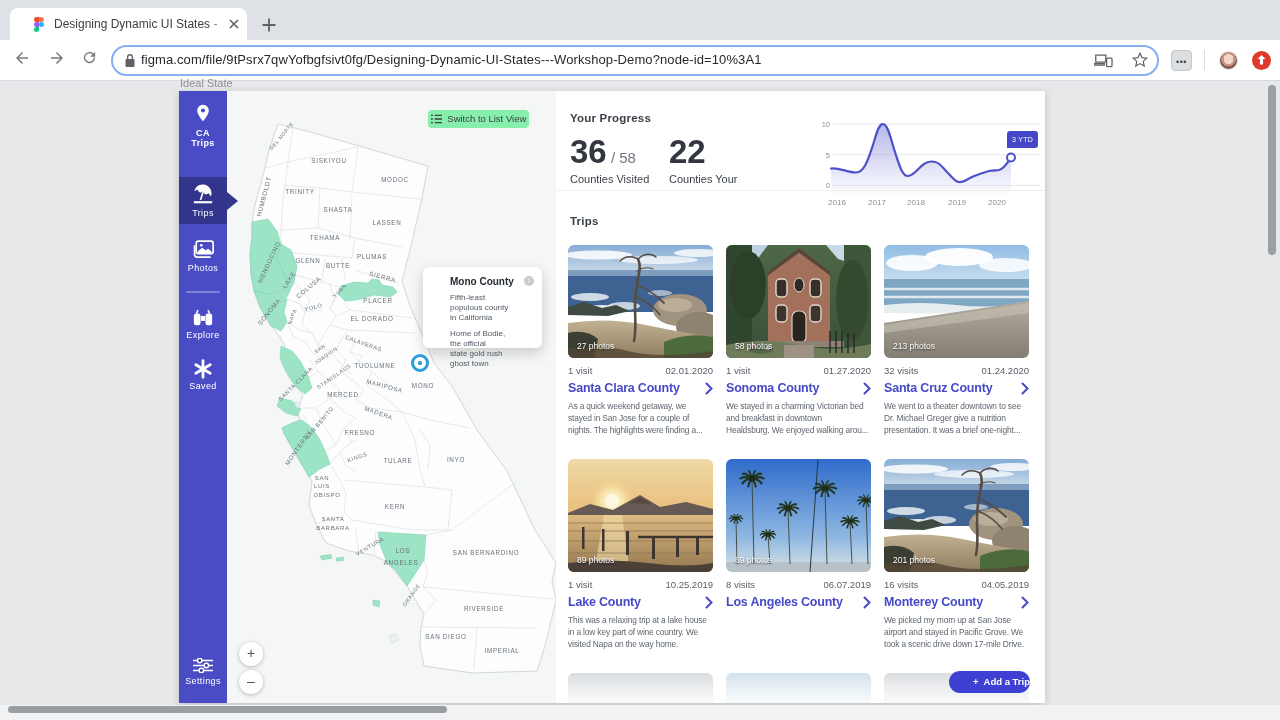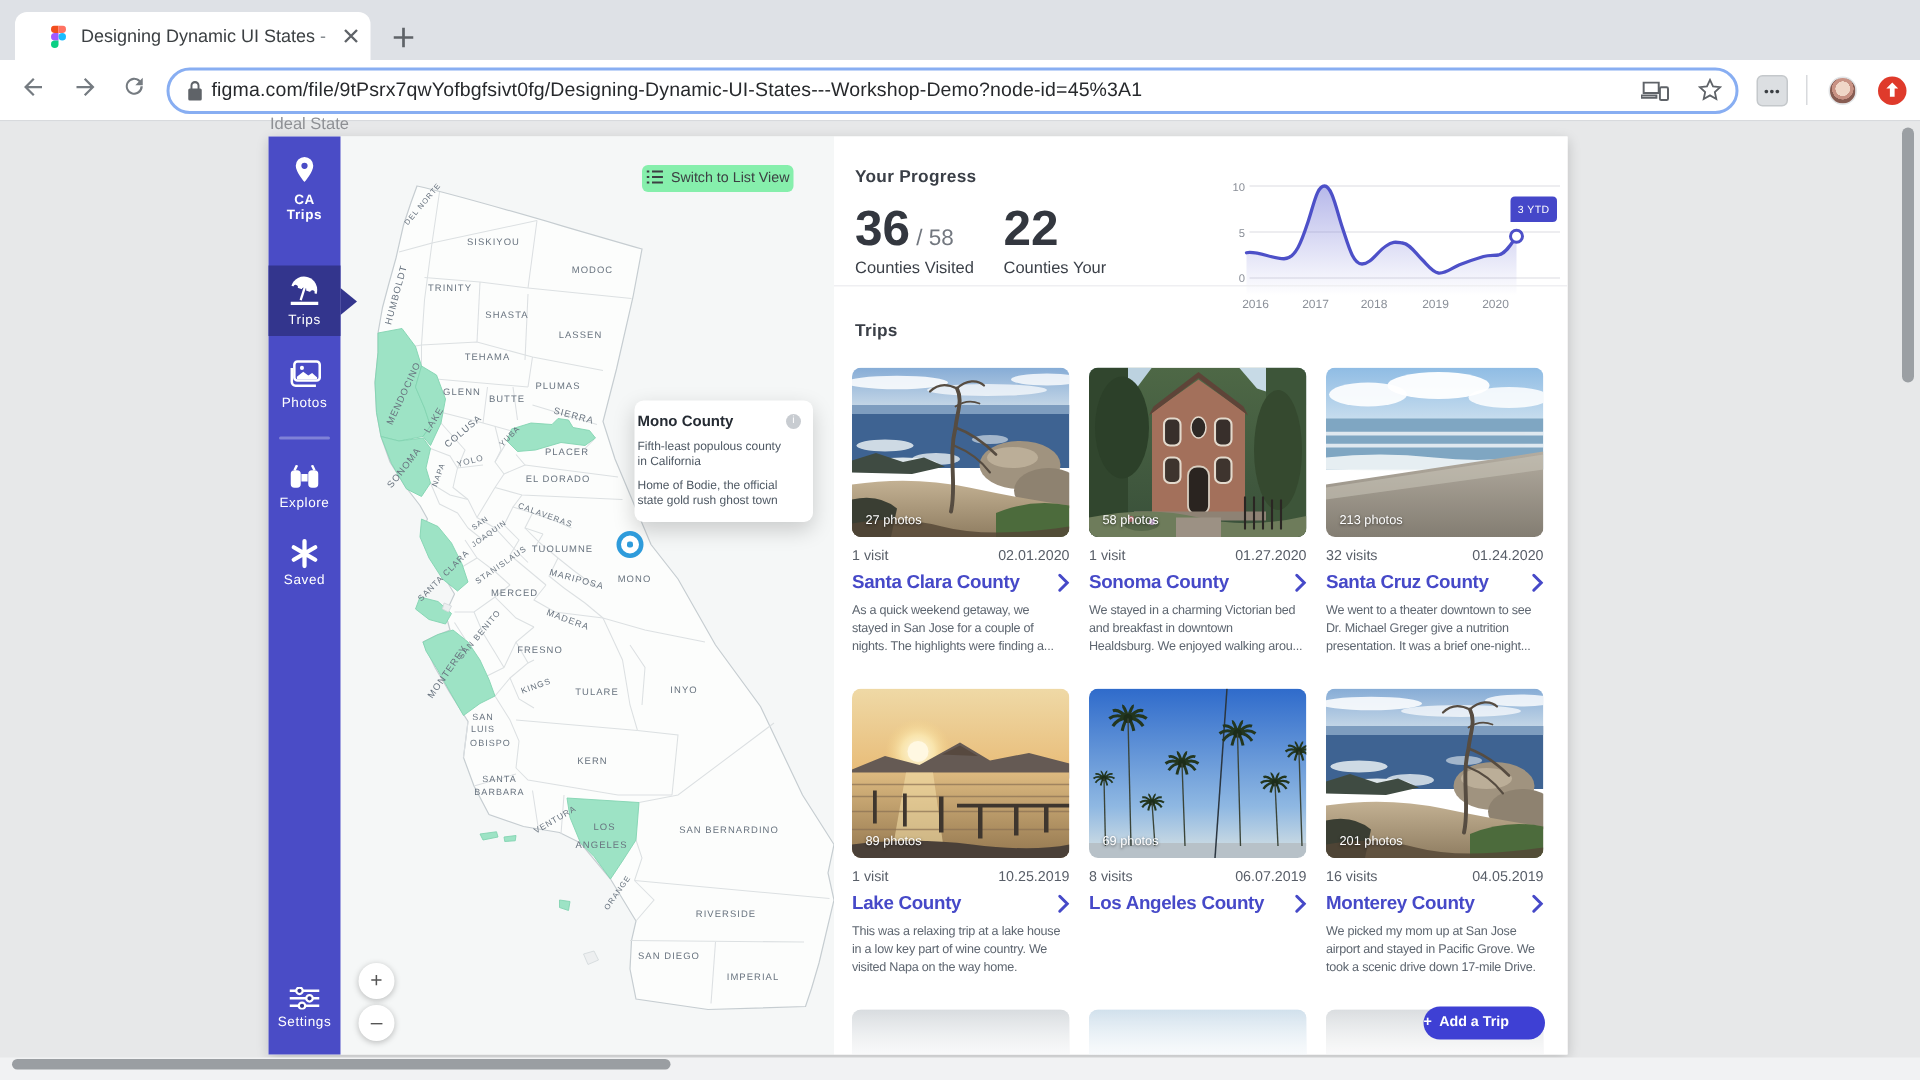--- a/index.html
+++ b/index.html
@@ -27,42 +27,42 @@
 
 #sidebar { position:absolute; left:0; top:0; width:48px; height:612px; background:#4A4CC6; z-index:5; }
 .sbitem { position:absolute; left:0; width:48px; text-align:center; color:#fff; }
 .sblabel { font-size:9px; letter-spacing:0.4px; color:#FFFFFF; }
 #sbactive { position:absolute; left:0; top:86px; width:48px; height:47px; background:#33358D; }
 #sbarrow { position:absolute; left:48px; top:101px; width:0; height:0; border-top:9px solid transparent; border-bottom:9px solid transparent; border-left:11px solid #33358D; }
 #sbdivider { position:absolute; left:7px; top:200px; width:34px; height:2px; background:rgba(255,255,255,0.3); border-radius:1px; }
 
 #maparea { position:absolute; left:48px; top:0; width:329px; height:612px; background:#F5F7F7; overflow:hidden; }
 #listbtn { position:absolute; left:201px; top:19px; width:101px; height:18px; background:#86efac; border-radius:4px; font-size:9.5px; color:#3C4043; line-height:18px; text-align:center; }
-#tooltip { position:absolute; left:196px; top:176px; width:119px; height:81px; background:#FFFFFF; border-radius:6px; box-shadow:0 5px 14px rgba(0,0,0,0.18); padding:9px 2px; }
+#tooltip { position:absolute; left:196px; top:176px; width:119px; height:81px; background:#FFFFFF; border-radius:6px; box-shadow:0 5px 14px rgba(0,0,0,0.18); padding:9px 27px; }
 #tooltip h4 { font-size:10px; color:#252B33; font-weight:bold; }
 #tooltip p { font-size:8px; color:#4E5863; line-height:10px; margin-top:6px; }
 #infodot { position:absolute; right:8px; top:9px; width:10px; height:10px; background:#C8CCD1; border-radius:50%; color:#fff; font-size:7px; text-align:center; line-height:10px; }
 #marker { position:absolute; left:184px; top:263px; width:18px; height:18px; border:3px solid #2E9BDB; background:#fff; border-radius:50%; }
 #marker::after { content:""; position:absolute; left:4px; top:4px; width:4px; height:4px; background:#2E9BDB; border-radius:1.5px; }
 .zoombtn { position:absolute; left:12px; width:24px; height:24px; background:#fff; border-radius:50%; box-shadow:0 1px 4px rgba(0,0,0,0.25); color:#555; font-size:14px; text-align:center; line-height:23px; }
 
 #panel { position:absolute; left:377px; top:0; width:489px; height:612px; background:#fff; }
 #progress-sep { position:absolute; left:0px; top:99px; width:489px; height:1px; background:#EFEFF2; }
 h2.sec { font-size:11.5px; color:#3A3F47; font-weight:bold; letter-spacing:0.2px; }
 .bignum { font-size:33px; color:#33373F; font-weight:bold; }
 .smallslash { font-size:15px; color:#72777F; font-weight:normal; }
 .statlabel { font-size:11px; color:#3A3F47; margin-top:3px; }
 
 .card { position:absolute; width:145px; }
 .photo { position:relative; width:145px; height:113px; border-radius:6px; overflow:hidden; }
 .nphotos { position:absolute; left:9px; bottom:7px; font-size:8.5px; color:#fff; text-shadow:0 1px 2px rgba(0,0,0,0.6); }
 .meta { margin-top:7px; font-size:9.5px; color:#585E68; display:flex; justify-content:space-between; }
 .ctitle { margin-top:5px; font-size:12.5px; letter-spacing:-0.2px; color:#4649C8; font-weight:bold; display:flex; justify-content:space-between; }
 .cdesc { margin-top:5px; font-size:8.4px; color:#5E6670; line-height:12.2px; white-space:nowrap; letter-spacing:-0.15px; }
-#addtrip { position:absolute; left:393px; top:580px; width:81px; height:22px; background:#3E40D4; border-radius:11px; color:#fff; font-size:9.5px; text-align:left; line-height:22px; font-weight:bold; }
+#addtrip { position:absolute; left:393px; top:580px; width:81px; height:22px; background:#3E40D4; border-radius:11px; color:#fff; font-size:9.5px; text-align:right; line-height:22px; font-weight:bold; }
 
 #hscroll { position:absolute; left:8px; top:706px; width:439px; height:7px; background:#9A9EA2; border-radius:4px; }
 #vscroll { position:absolute; left:1268px; top:85px; width:8px; height:170px; background:#9B9FA3; border-radius:4px; }
 </style>
 </head>
 <body>
 
 <div id="tabstrip">
   <div id="tab">
     <svg class="abs" style="left:24px;top:9px" width="10" height="15" viewBox="0 0 20 30">
@@ -89,21 +89,21 @@
 <svg class="navic" style="left:48px" width="18" height="18" viewBox="0 0 24 24">
     <path d="M4 11h12.2l-5.6-5.6L12 4l8 8-8 8-1.4-1.4 5.6-5.6H4v-2z" fill="#757B81"></path>
   </svg>
 <svg class="navic" style="left:81px" width="17" height="17" viewBox="0 0 24 24">
     <path d="M17.65 6.35A8 8 0 1 0 20 12h-2.1a6 6 0 1 1-1.7-4.2L13 11h7V4l-2.35 2.35z" fill="#757B81"></path>
   </svg>
 <div id="urlbar"></div>
 <svg class="abs" style="left:124px;top:53px" width="12" height="15" viewBox="0 0 24 30">
     <path d="M12 2a6 6 0 0 0-6 6v4H5a2 2 0 0 0-2 2v12a2 2 0 0 0 2 2h14a2 2 0 0 0 2-2V14a2 2 0 0 0-2-2h-1V8a6 6 0 0 0-6-6zm0 3a3.4 3.4 0 0 1 3.4 3.4V12H8.6V8.4A3.4 3.4 0 0 1 12 5z" fill="#5F6368"></path>
   </svg>
-<div id="urltext">figma.com/file/9tPsrx7qwYofbgfsivt0fg/Designing-Dynamic-UI-States---Workshop-Demo?node-id=45%3A1</div>
+<div id="urltext">figma.com/file/9tPsrx7qwYofbgfsivt0fg/Designing-Dynamic-UI-States---Workshop-Demo?node-id=10%3A1</div>
 <svg class="abs" style="left:1094px;top:52px" width="19" height="17" viewBox="0 0 24 22">
     <path d="M2 4 h13 v9 H2 z M0 15 h13 v2 H0 z" fill="none" stroke="#5F6368" stroke-width="1.7"></path>
     <rect x="16" y="8" width="7" height="11" rx="1.2" fill="#fff" stroke="#5F6368" stroke-width="1.7"></rect>
   </svg>
 <svg class="abs" style="left:1131px;top:51px" width="18" height="18" viewBox="0 0 24 24">
     <path d="M12 3l2.7 5.8 6.3.7-4.7 4.3 1.3 6.2-5.6-3.2-5.6 3.2 1.3-6.2L3 9.5l6.3-.7z" fill="none" stroke="#5F6368" stroke-width="1.6"></path>
   </svg>
 <div id="extbox"><span style="font-size:9px;color:#3A3E42;line-height:19px;letter-spacing:0.5px">•••</span></div>
 <div id="sep1"></div>
 <div id="avatar"></div>

